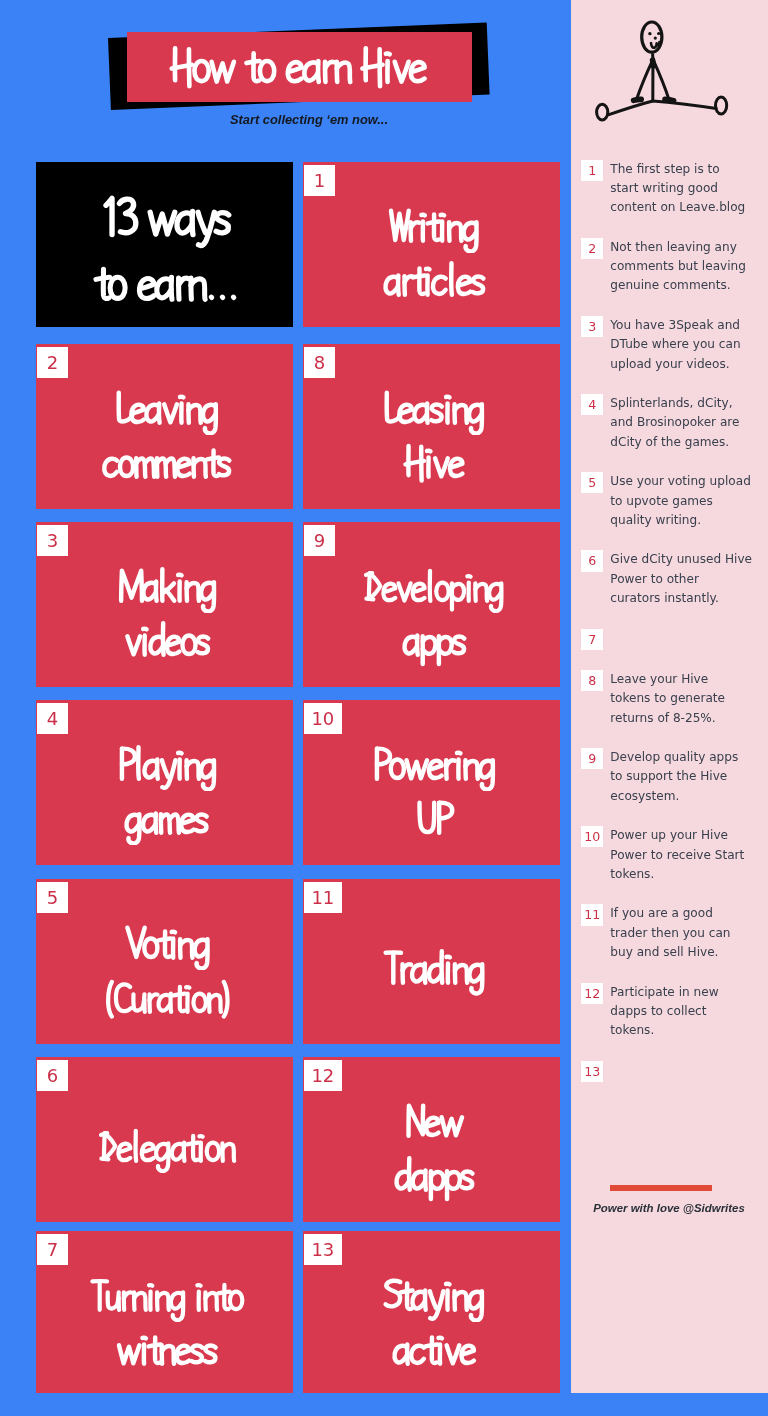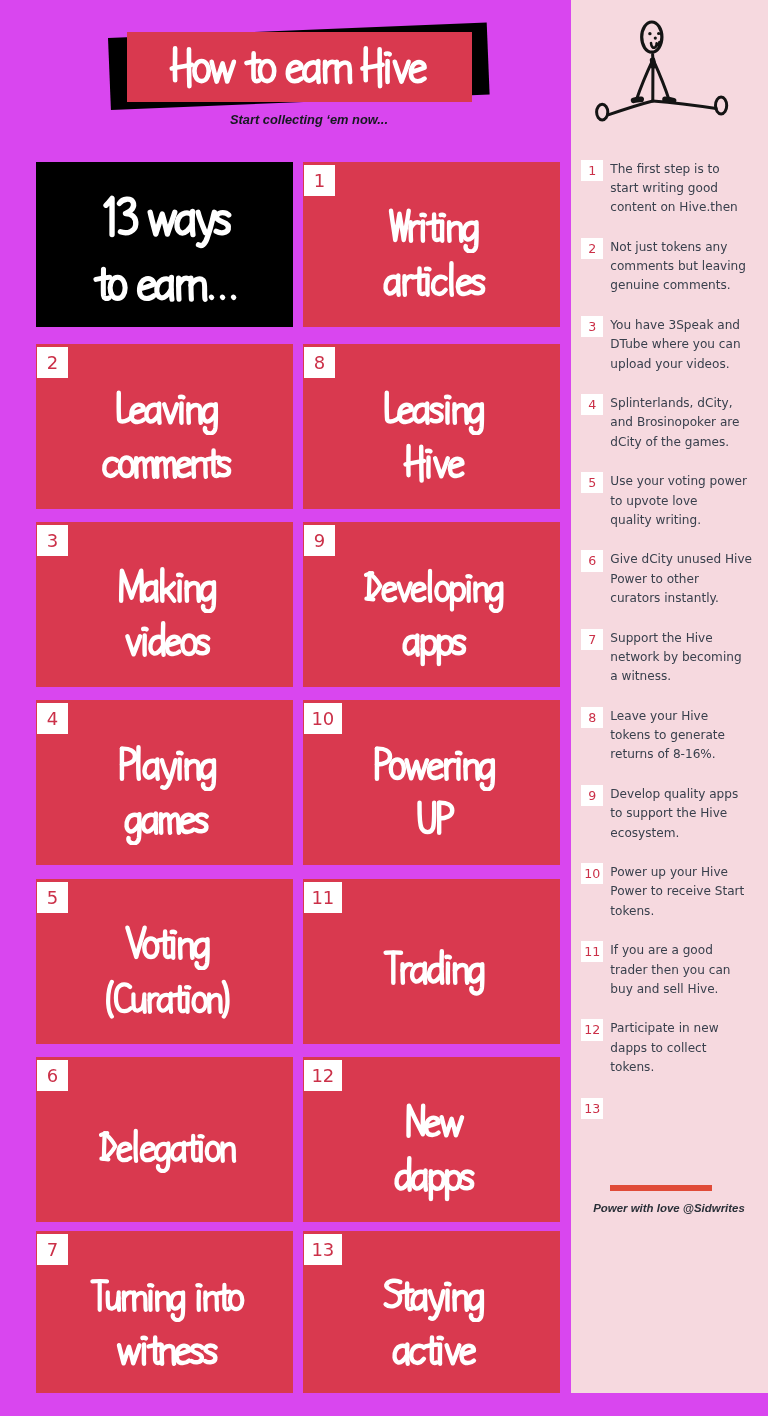--- a/index.html
+++ b/index.html
@@ -1,18 +1,18 @@
 <!DOCTYPE html>
 <html><head>
 <meta charset="utf-8">
 <title>How to earn Hive</title>
 <style>
   html,body{margin:0;padding:0;background:#ffffff;}
   body{width:768px;height:1416px;font-family:"Liberation Sans",sans-serif;overflow:hidden;}
-  .page{position:relative;width:768px;height:1416px;background:#d946ef;overflow:hidden;}
+  .page{position:relative;width:768px;height:1416px;background:#3b82f6;overflow:hidden;}
 
   .title-wrap{position:absolute;left:0;top:0;width:570px;height:120px;}
   .title-shadow{position:absolute;left:108.3px;top:38.4px;width:379px;height:71.5px;background:#000;
     transform:rotate(-2.33deg);transform-origin:0 0;}
   .title-bar{position:absolute;left:126.9px;top:32.2px;width:345px;height:70.2px;background:#D9394F;}
   .title-bar .hw{position:absolute;left:50%;top:50%;transform:translate(-50%,-48%);line-height:0;}
   .subtitle{position:absolute;left:0;top:112.3px;width:618px;text-align:center;
     font-style:italic;font-weight:bold;font-size:12.85px;color:#15191F;letter-spacing:0px;
     font-family:"Liberation Sans",sans-serif;}
 
@@ -514,27 +514,27 @@
         <path d="M95.0,99.4 C98.2,99.6 101.2,100.0 103.6,100.6" stroke-width="5.6"></path>
         <path d="M82.6,60.2 C83.0,62.4 83.2,64.4 83.2,66.0" stroke-width="5.6"></path>
       </svg>
     </div>
     <div class="steps" id="steps">
         <div class="step">
           <div class="step-num">1</div>
           <div class="step-text">
             <div class="step-line">The first step is to</div>
             <div class="step-line">start writing good</div>
-            <div class="step-line">content on Hive.then</div>
+            <div class="step-line">content on Leave.blog</div>
           </div>
         </div>
         <div class="step">
           <div class="step-num">2</div>
           <div class="step-text">
-            <div class="step-line">Not just tokens any</div>
+            <div class="step-line">Not then leaving any</div>
             <div class="step-line">comments but leaving</div>
             <div class="step-line">genuine comments.</div>
           </div>
         </div>
         <div class="step">
           <div class="step-num">3</div>
           <div class="step-text">
             <div class="step-line">You have 3Speak and</div>
             <div class="step-line">DTube where you can</div>
             <div class="step-line">upload your videos.</div>
@@ -544,47 +544,42 @@
           <div class="step-num">4</div>
           <div class="step-text">
             <div class="step-line">Splinterlands, dCity,</div>
             <div class="step-line">and Brosinopoker are</div>
             <div class="step-line">dCity of the games.</div>
           </div>
         </div>
         <div class="step">
           <div class="step-num">5</div>
           <div class="step-text">
-            <div class="step-line">Use your voting power</div>
-            <div class="step-line">to upvote love</div>
+            <div class="step-line">Use your voting upload</div>
+            <div class="step-line">to upvote games</div>
             <div class="step-line">quality writing.</div>
           </div>
         </div>
         <div class="step">
           <div class="step-num">6</div>
           <div class="step-text">
             <div class="step-line">Give dCity unused Hive</div>
             <div class="step-line">Power to other</div>
             <div class="step-line">curators instantly.</div>
           </div>
         </div>
         <div class="step">
           <div class="step-num">7</div>
-          <div class="step-text">
-            <div class="step-line">Support the Hive</div>
-            <div class="step-line">network by becoming</div>
-            <div class="step-line">a witness.</div>
-          </div>
         </div>
         <div class="step">
           <div class="step-num">8</div>
           <div class="step-text">
             <div class="step-line">Leave your Hive</div>
             <div class="step-line">tokens to generate</div>
-            <div class="step-line">returns of 8-16%.</div>
+            <div class="step-line">returns of 8-25%.</div>
           </div>
         </div>
         <div class="step">
           <div class="step-num">9</div>
           <div class="step-text">
             <div class="step-line">Develop quality apps</div>
             <div class="step-line">to support the Hive</div>
             <div class="step-line">ecosystem.</div>
           </div>
         </div>

